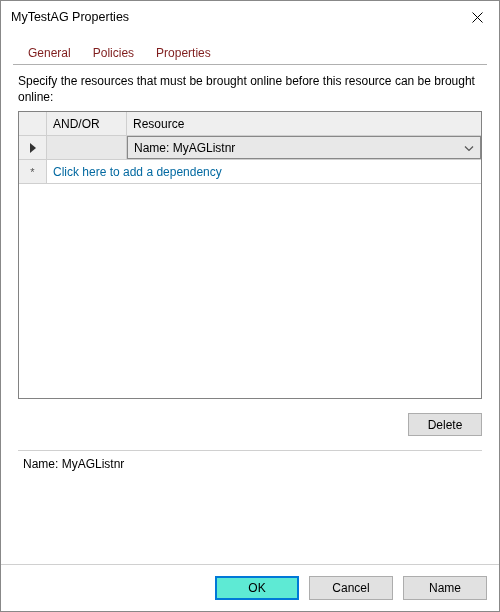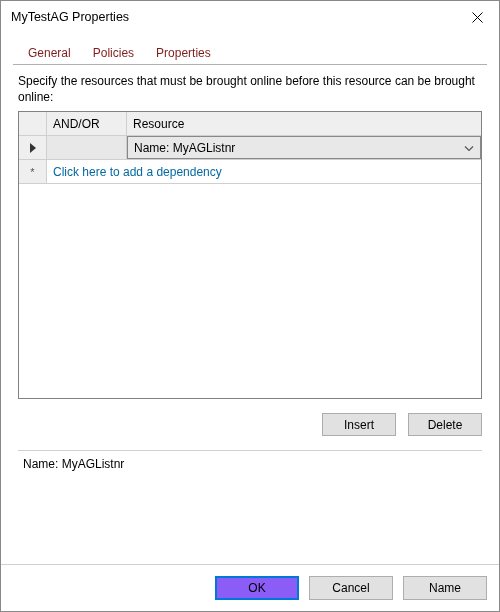--- a/index.html
+++ b/index.html
@@ -132,21 +132,21 @@
     border-top:1px solid #d0d0d0;
     padding:11px 12px;
     display:flex; gap:10px; justify-content:flex-end;
     background:#fff;
   }
   .fbtn {
     width:84px; height:24px;
     font-size:12px; display:flex; align-items:center; justify-content:center;
     cursor:pointer;
   }
-  .fbtn.ok { border:2px solid #0078d7; background:#8b5cf6; }
+  .fbtn.ok { border:2px solid #0078d7; background:#5eead4; }
   .fbtn.std { border:1px solid #adadad; background:#e1e1e1; }
 </style>
 </head>
 <body>
 
 <div class="titlebar">
   <div class="titlebar-title">MyTestAG Properties</div>
   <div class="close-btn">
     <svg viewBox="0 0 11 11">
       <line x1="0.5" y1="0.5" x2="10.5" y2="10.5" stroke="#000" stroke-width="1"></line>
@@ -188,21 +188,20 @@
       </div>
     </div>
 
     <div class="grid-row">
       <div class="cell-marker marker-star">*</div>
       <div class="cell-andor placeholder" style="flex:1;border-right:none">Click here to add a dependency</div>
     </div>
   </div>
 
   <div class="btn-row">
-    <div class="btn">Insert</div>
     <div class="btn">Delete</div>
   </div>
 </div>
 
 <div class="hr"></div>
 <div class="detail-name">Name: MyAGListnr</div>
 
 <div class="footer">
   <div class="fbtn ok">OK</div>
   <div class="fbtn std">Cancel</div>

